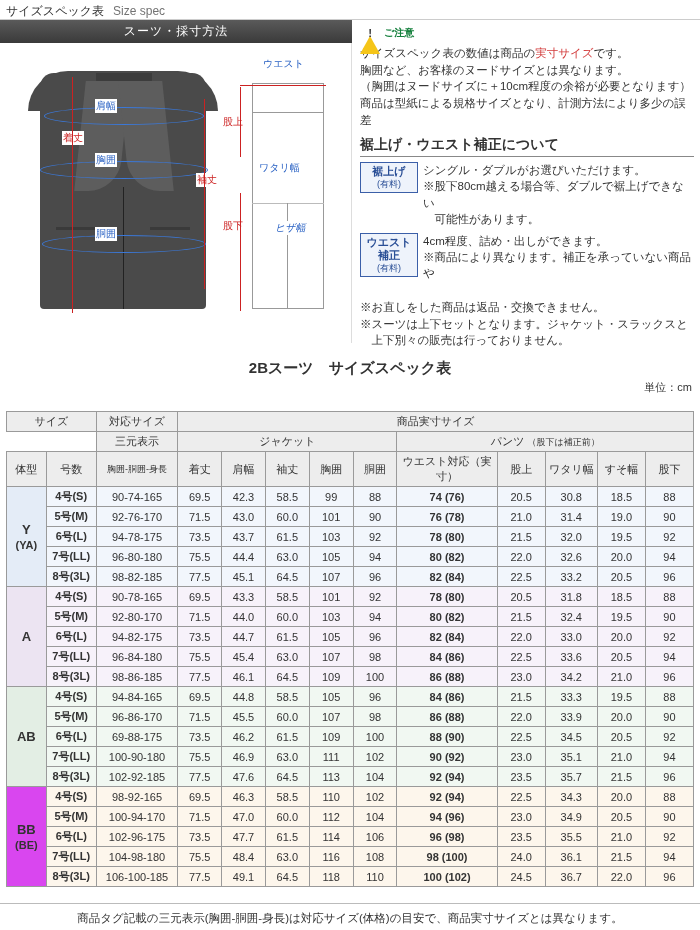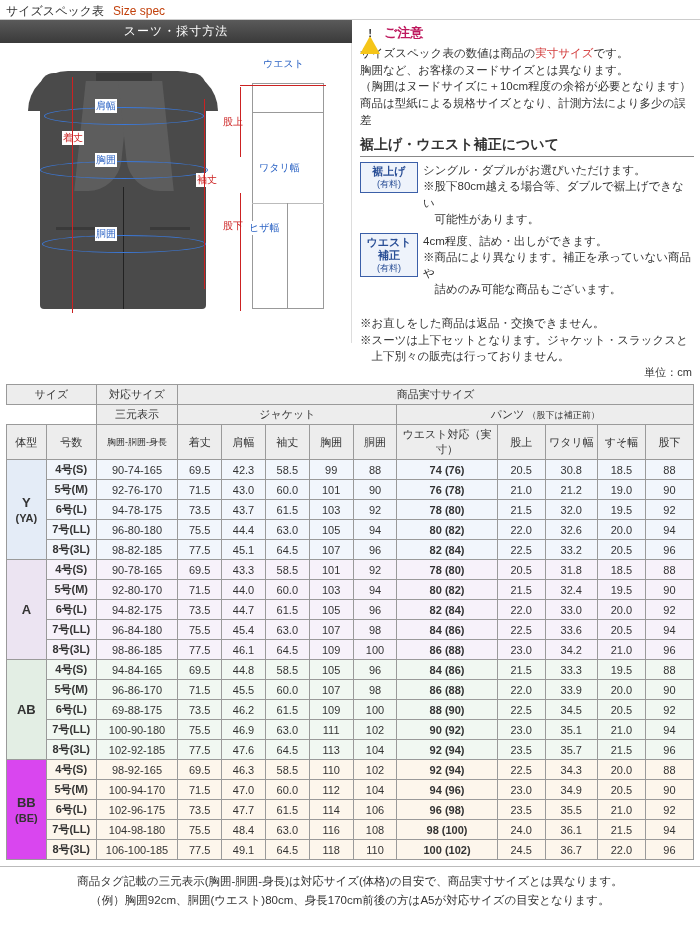--- a/index.html
+++ b/index.html
@@ -14,21 +14,21 @@
   .page{position:relative;width:700px;height:930px;}
 
   
   .top-header{
     height:20px;
     border-bottom:1px solid #cccccc;
     padding:3px 0 0 6px;
     box-sizing:border-box;
   }
   .top-header .jp{font-size:12px;color:#333;font-weight:normal;}
-  .top-header .en{font-size:12px;color:#c2410c;margin-left:6px;}
+  .top-header .en{font-size:12px;color:#737373;margin-left:6px;}
 
   
   .upper{display:flex;width:700px;}
   .left-col{width:352px;}
   .right-col{width:348px;padding:4px 6px 0 8px;box-sizing:border-box;}
 
   .suit-title{
     background:linear-gradient(#5a5a5a,#3a3a3a);
     color:#ffffff;
     text-align:center;
@@ -131,21 +131,21 @@
   .warn-icon{
     width:20px;height:18px;position:relative;flex:none;
   }
   .warn-icon .tri{
     width:0;height:0;border-left:10px solid transparent;border-right:10px solid transparent;
     border-bottom:18px solid #f5c518;
   }
   .warn-icon .ex{
     position:absolute;left:8.5px;top:5px;color:#222;font-size:10px;font-weight:bold;line-height:1;
   }
-  .notice-title{font-size:13px;font-weight:bold;color:#be185d;}
+  .notice-title{font-size:10px;font-weight:bold;color:#15803d;}
   .notice-body{font-size:11.5px;line-height:1.45;color:#333;}
   .notice-body .em{color:#d23b3b;}
 
   .sect2-title{
     font-size:14px;font-weight:bold;color:#333;
     border-bottom:1px solid #888;
     margin:8px 0 5px 0;padding-bottom:2px;
   }
   .row-item{display:flex;align-items:flex-start;margin-bottom:6px;}
   .tagbox{
@@ -168,21 +168,21 @@
   
   .spec-title{
     text-align:center;font-size:15px;font-weight:bold;color:#333;
     margin:10px 0 2px 0;
   }
   .unit{text-align:right;font-size:11px;padding-right:8px;margin-bottom:2px;}
 
   table.spec{
     border-collapse:collapse;
     width:688px;
-    margin:4px 6px;
+    margin:16px 6px;
     font-size:11px;
     table-layout:fixed;
     padding-left:44px;
   }
   table.spec th, table.spec td{
     border:1px solid #9a9a9a;
     text-align:center;
     padding:2px 1px;
     height:19px;
     box-sizing:border-box;
@@ -255,21 +255,21 @@
         <div class="pants">
           <div class="pants-top"></div>
           <div class="pants-body"></div>
           <div class="pants-knee"></div>
           <div class="pants-split"></div>
         </div>
 
         <span class="lbl" style="left:262px;top:14px;">ウエスト</span>
         <span class="lbl red" style="left:222px;top:72px;">股上</span>
         <span class="lbl" style="left:258px;top:118px;">ワタリ幅</span>
-        <span class="lbl" style="left:248px;top:178px;">ヒザ幅</span>
+        <span class="lbl" style="left:274px;top:178px;font-style:italic;">ヒザ幅</span>
         <span class="lbl red" style="left:222px;top:176px;">股下</span>
 
         <div class="arrow-v" style="left:240px;top:44px;height:70px;"></div>
         <div class="arrow-v" style="left:240px;top:150px;height:118px;"></div>
         <div class="arrow-h" style="left:240px;top:42px;width:86px;"></div>
       </div>
     </div>
 
     <div class="right-col">
 
@@ -305,32 +305,32 @@
 
       <div class="row-item">
         <div class="tagbox">
           <b>ウエスト</b>
           <b>補正</b>
           <small>(有料)</small>
         </div>
         <div class="item-text">
           <div>4cm程度、詰め・出しができます。</div>
           <div>※商品により異なります。補正を承っていない商品や</div>
-          <div>　詰めのみ可能な商品もございます。</div>
         </div>
       </div>
 
       <div class="foot-note">
         <div>※お直しをした商品は返品・交換できません。</div>
         <div>※スーツは上下セットとなります。ジャケット・スラックスと</div>
         <div>　上下別々の販売は行っておりません。</div>
       </div>
     </div>
   </div>
 
+  <div class="spec-title">2Bスーツ　サイズスペック表</div>
   <div class="unit">単位：cm</div>
 
   <table class="spec">
     <colgroup>
       <col style="width:38px">
         <col style="width:48px">
         <col style="width:78px">
       <col style="width:42px">
         <col style="width:42px">
         <col style="width:42px">
@@ -392,21 +392,21 @@
         <tr class="row-y">
           <td class="num">5号(M)</td>
           <td>92-76-170</td>
           <td>71.5</td>
           <td>43.0</td>
           <td>60.0</td>
           <td>101</td>
           <td>90</td>
           <td class="num">76 (78)</td>
           <td>21.0</td>
-          <td>21.2</td>
+          <td>31.4</td>
           <td>19.0</td>
           <td>90</td>
         </tr>
         <tr class="row-y">
           <td class="num">6号(L)</td>
           <td>94-78-175</td>
           <td>73.5</td>
           <td>43.7</td>
           <td>61.5</td>
           <td>103</td>

